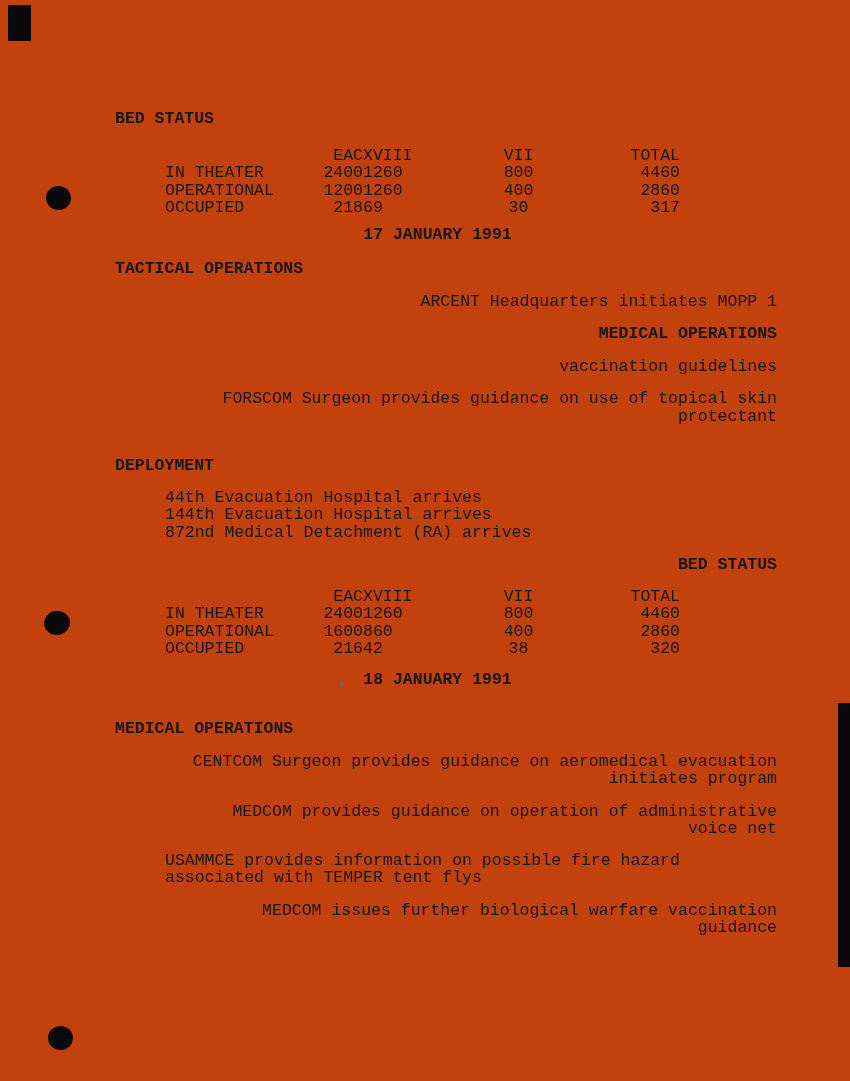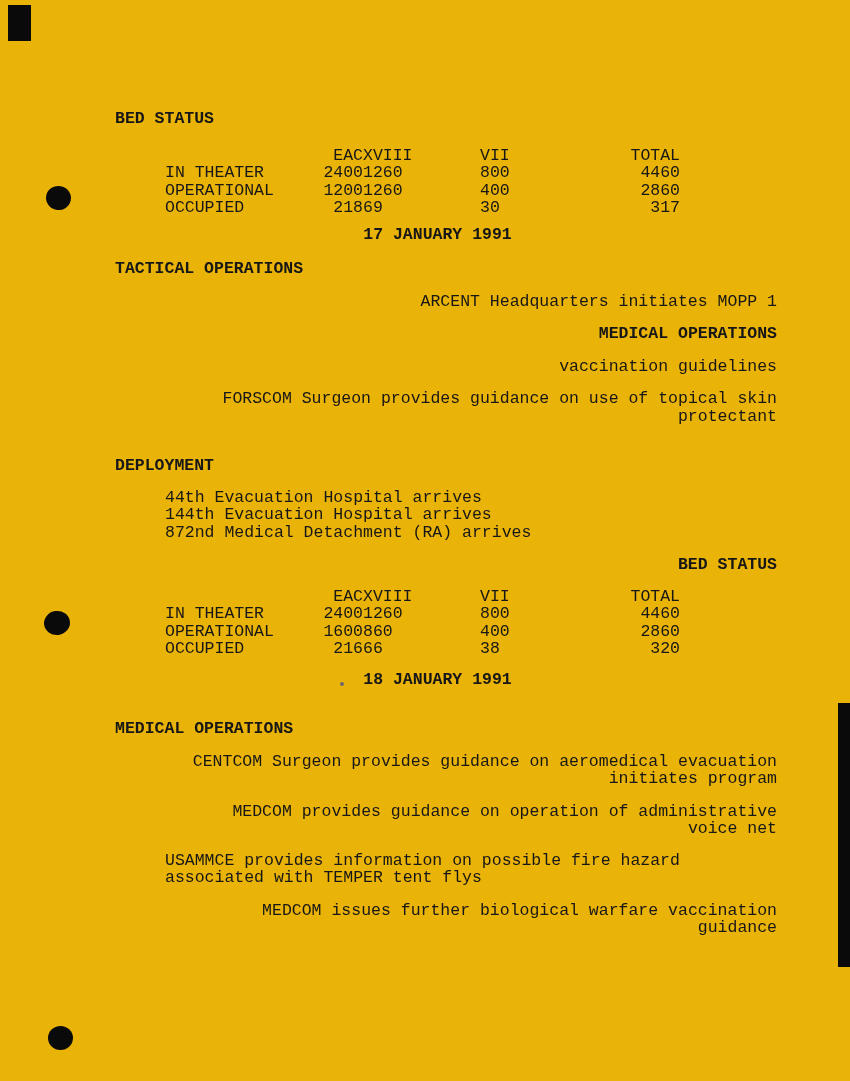--- a/index.html
+++ b/index.html
@@ -2,39 +2,39 @@
 <html><head>
 <meta charset="utf-8">
 <title>Document</title>
 <style>
   * { margin: 0; padding: 0; box-sizing: border-box; }
   html, body { background: #ffffff; }
   .page {
     position: relative;
     width: 850px;
     height: 1081px;
-    background: #eab308;
+    background: #c2410c;
     overflow: hidden;
     font-family: "Liberation Mono", "DejaVu Sans Mono", monospace;
     font-size: 16.5px;
     line-height: 17.5px;
     color: #171717;
   }
   .content { position: absolute; left: 115px; top: 110px; width: 662px; }
   .heading { font-weight: bold; font-size: 16.5px; line-height: 17.5px; }
   .date-line { font-weight: bold; width: 645px; text-align: center; }
   .line { white-space: pre; }
   .indent { padding-left: 50px; }
 
   .trow { display: flex; padding-left: 50px; }
   .cell { display: block; white-space: pre; }
   .lbl { width: 150px; text-align: left; }
   .n1 { width: 48px;  text-align: right; }
   .n2 { width: 117px; }
-  .n3 { width: 77px;  text-align: left; }
+  .n3 { width: 77px;  text-align: center; }
   .n4 { width: 123px; text-align: right; }
 
   .mt9  { margin-top: 9px; }
   .mt13 { margin-top: 13px; }
   .mt14 { margin-top: 14px; }
   .mt15 { margin-top: 15px; text-align: right; }
   .mt16 { margin-top: 32px; }
   .mt17 { margin-top: 17px; }
   .mt19 { margin-top: 19px; }
 
@@ -136,21 +136,21 @@
       <div class="trow">
         <span class="cell lbl">OPERATIONAL</span>
         <span class="cell n1">1600</span>
         <span class="cell n2">860</span>
         <span class="cell n3">400</span>
         <span class="cell n4">2860</span>
       </div>
       <div class="trow">
         <span class="cell lbl">OCCUPIED</span>
         <span class="cell n1">216</span>
-        <span class="cell n2">66</span>
+        <span class="cell n2">42</span>
         <span class="cell n3">38</span>
         <span class="cell n4">320</span>
       </div>
     </div>
 
     <div class="date-line mt13">18 JANUARY 1991</div>
 
     <div class="heading mt16">MEDICAL OPERATIONS</div>
 
     <div class="indent mt15">

